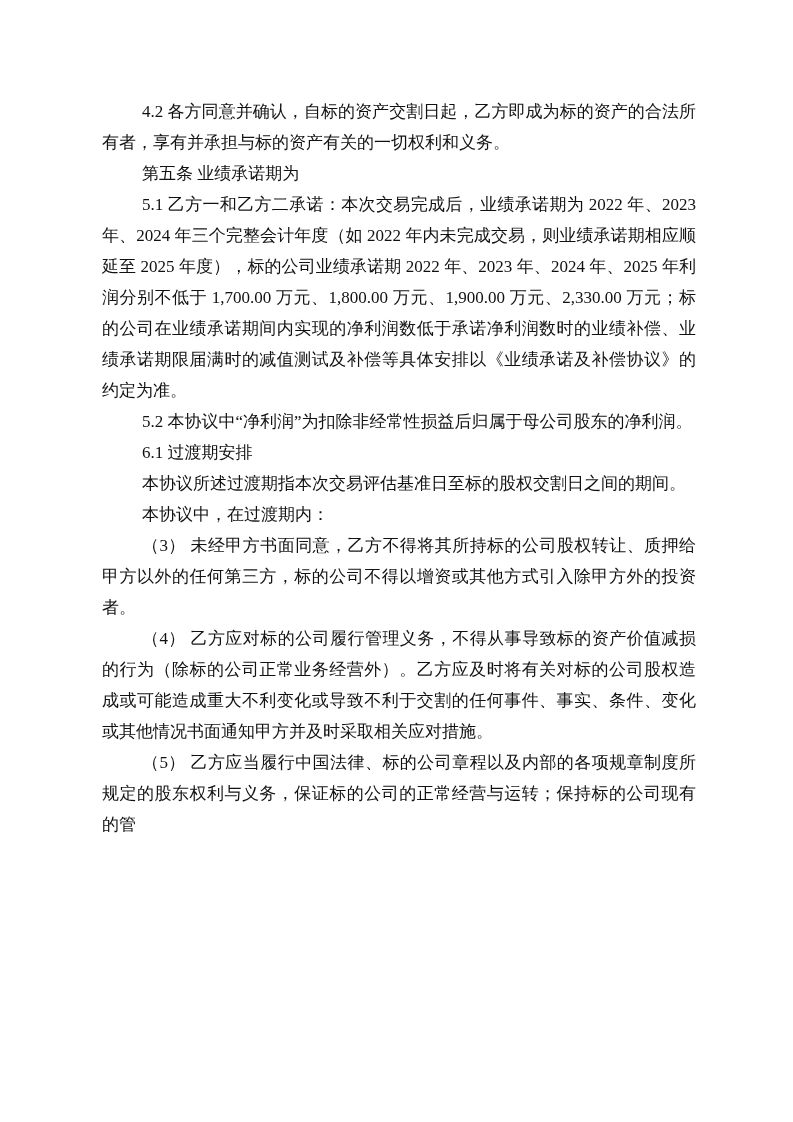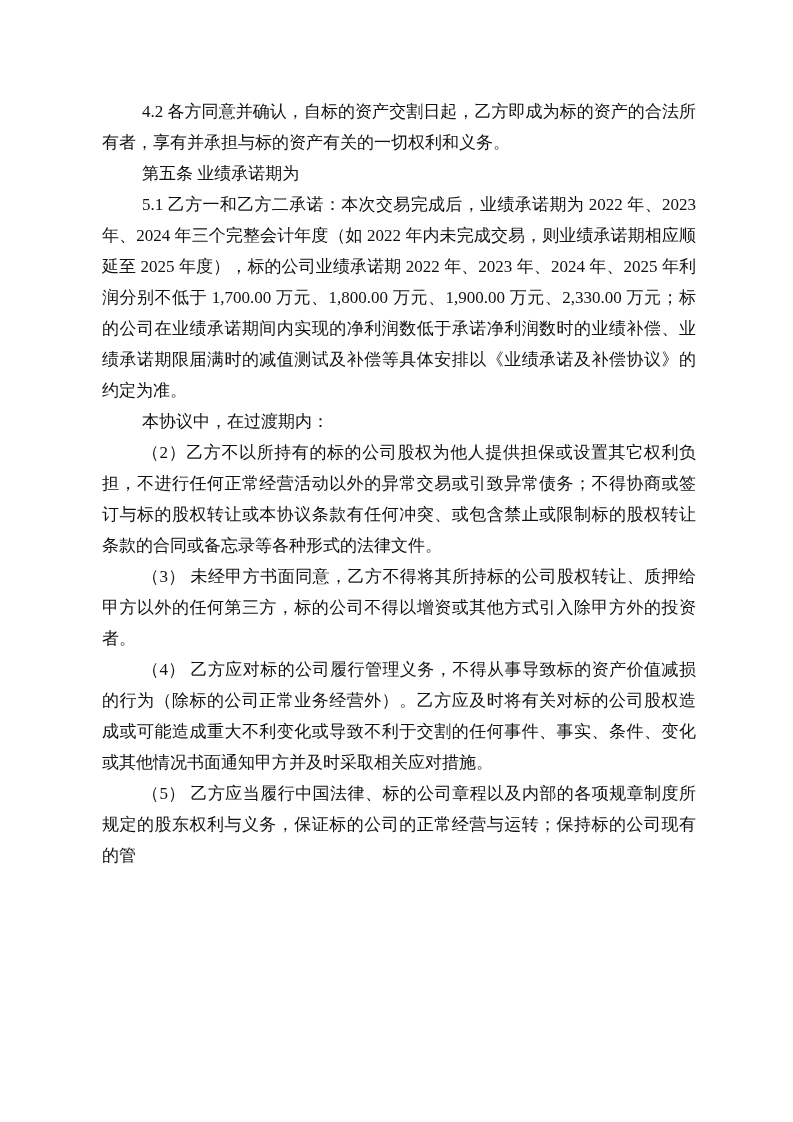--- a/index.html
+++ b/index.html
@@ -35,19 +35,21 @@
   }
 </style>
 </head>
 <body>
 
 <div class="page">
   <div class="content">
     <p>4.2 各方同意并确认，自标的资产交割日起，乙方即成为标的资产的合法所有者，享有并承担与标的资产有关的一切权利和义务。</p>
     <p>第五条 业绩承诺期为</p>
     <p>5.1 乙方一和乙方二承诺：本次交易完成后，业绩承诺期为 2022 年、2023 年、2024 年三个完整会计年度（如 2022 年内未完成交易，则业绩承诺期相应顺延至 2025 年度），标的公司业绩承诺期 2022 年、2023 年、2024 年、2025 年利润分别不低于 1,700.00 万元、1,800.00 万元、1,900.00 万元、2,330.00 万元；标的公司在业绩承诺期间内实现的净利润数低于承诺净利润数时的业绩补偿、业绩承诺期限届满时的减值测试及补偿等具体安排以《业绩承诺及补偿协议》的约定为准。</p>
+    <p>5.2 本协议中“净利润”为扣除非经常性损益后归属于母公司股东的净利润。</p>
+    <p>6.1 过渡期安排</p>
+    <p>本协议所述过渡期指本次交易评估基准日至标的股权交割日之间的期间。</p>
     <p>本协议中，在过渡期内：</p>
-    <p>（2）乙方不以所持有的标的公司股权为他人提供担保或设置其它权利负担，不进行任何正常经营活动以外的异常交易或引致异常债务；不得协商或签订与标的股权转让或本协议条款有任何冲突、或包含禁止或限制标的股权转让条款的合同或备忘录等各种形式的法律文件。</p>
     <p>（3） 未经甲方书面同意，乙方不得将其所持标的公司股权转让、质押给甲方以外的任何第三方，标的公司不得以增资或其他方式引入除甲方外的投资者。</p>
     <p>（4） 乙方应对标的公司履行管理义务，不得从事导致标的资产价值减损的行为（除标的公司正常业务经营外）。乙方应及时将有关对标的公司股权造成或可能造成重大不利变化或导致不利于交割的任何事件、事实、条件、变化或其他情况书面通知甲方并及时采取相关应对措施。</p>
     <p>（5） 乙方应当履行中国法律、标的公司章程以及内部的各项规章制度所规定的股东权利与义务，保证标的公司的正常经营与运转；保持标的公司现有的管</p>
   </div>
 </div>
 
 </body></html>

